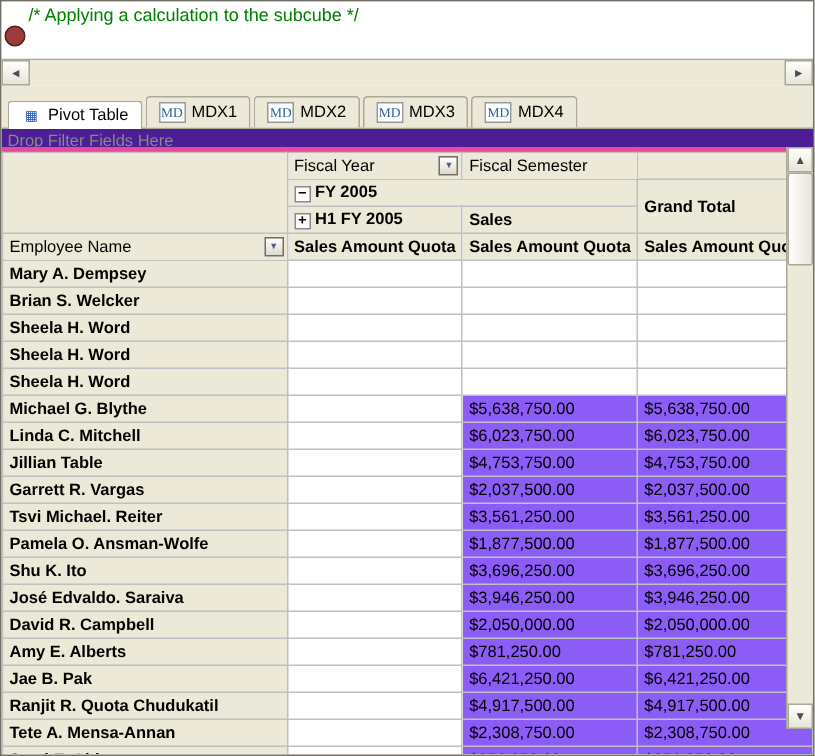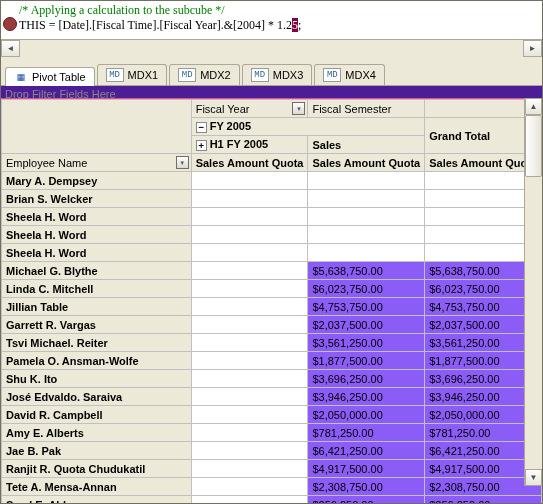--- a/index.html
+++ b/index.html
@@ -1,32 +1,32 @@
 <!DOCTYPE html>
 <html><head>
 <meta charset="utf-8">
 <style>
 html,body{margin:0;padding:0;font-family:Tahoma,Arial,sans-serif;font-size:11px;background:#fff;color:#000}
 body{width:543px;height:504px;overflow:hidden;position:relative;border:1px solid #716f64;box-sizing:border-box}
-.code-area{background:#fff;padding:2px 4px 2px 18px;height:34px;position:relative;font-family:Liberation Serif, serif;font-size:12px;line-height:15px;overflow:hidden}
+.code-area{background:#fff;padding:2px 4px 2px 18px;height:34px;position:relative;font-family:Liberation Sans, sans-serif;font-size:12px;line-height:15px;overflow:hidden}
 .bp{position:absolute;left:2px;top:16px;width:12px;height:12px;border-radius:50%;background:#9a3c3c;border:1px solid #5a1c1c}
 .comment{color:#008000}
 .code-line{white-space:pre}
 .kw{color:#000}
 .hl{background:#800040;color:#fff}
 .hscroll{height:17px;background:#ece9d8;border-top:1px solid #aca899;display:flex;align-items:center;justify-content:space-between;padding:0}
 .sbtn{width:17px;height:15px;background:linear-gradient(#fefefe,#e7e5d9);border:1px solid #aca899;display:flex;align-items:center;justify-content:center;font-size:8px;color:#4d4d4d;cursor:pointer}
 .tabs{display:flex;align-items:flex-end;background:#ece9d8;padding:4px 4px 0 4px;height:24px;border-bottom:1px solid #aca899}
 .tab{display:flex;align-items:center;gap:4px;padding:3px 8px;border:1px solid #aca899;border-bottom:none;background:#ece9d8;margin-right:2px;border-radius:3px 3px 0 0;font-size:11px;cursor:pointer}
 .tab.active{background:#fff;position:relative;top:1px}
 .tab .ico{width:14px;height:12px;display:flex;align-items:center;justify-content:center;font-size:9px}
 .pv-ico{color:#1a4ba8}
-.mdx-ico{background:#fff;border:1px solid #999;font-size:6px;font-family:Liberation Mono, monospace;color:#2a6496;padding:0 1px}
+.mdx-ico{background:#fff;border:1px solid #999;font-size:6px;font-family:Liberation Serif, serif;color:#2a6496;padding:0 1px}
 .filter-drop{padding:2px 4px;color:#888;font-size:11px;background:#4c1d95}
-.grid-scroll{overflow:auto;position:absolute;top:97px;left:0;right:0;bottom:0;border-top:1px solid #ec4899}
+.grid-scroll{overflow:auto;position:absolute;top:97px;left:0;right:0;bottom:0;border-top:3px solid #ec4899}
 table.pivot{border-collapse:collapse;font-size:11px;table-layout:fixed}
 table.pivot th,table.pivot td{border:1px solid #c0c0c0;padding:1px 4px;height:15px;white-space:nowrap;overflow:hidden;text-align:left;vertical-align:middle}
 .hdr{background:#ece9d8}
 .corner{background:#ece9d8;width:190px}
 .fy-btn{background:#ece9d8;font-weight:normal;position:relative;padding-right:16px!important}
 .dd{position:absolute;right:2px;top:2px;width:11px;height:11px;border:1px solid #736d63;background:linear-gradient(#fefefe,#dedacb);display:flex;align-items:center;justify-content:center;font-size:6px;color:#4d6185;cursor:pointer}
 .exp{display:inline-block;width:9px;height:9px;border:1px solid #888;text-align:center;line-height:8px;font-size:9px;margin-right:3px;background:#fff;cursor:pointer;font-family:monospace}
 .dcell{text-align:left}
 .val{background:#8b5cf6}
 .col-emp{width:190px}
@@ -34,21 +34,20 @@
 .vscroll{position:absolute;right:0;top:97px;bottom:17px;width:17px;background:#ece9d8;border-left:1px solid #aca899}
 .vscroll .sbtn{width:15px}
 .vthumb{position:absolute;top:17px;left:0;right:0;height:60px;background:linear-gradient(90deg,#fefefe,#e7e5d9);border:1px solid #aca899;border-radius:2px}
 </style>
 </head>
 <body>
 
 <div class="code-area">
   <div class="bp"></div>
   <div class="code-line comment">/* Applying a calculation to the subcube */</div>
-  <div class="code-line"><span class="kw">THIS = [Date].[Fiscal Time].[Fiscal Year].&amp;[2004] * 1.2</span><span class="hl">5</span><span class="kw">;</span></div>
 </div>
 <div class="hscroll">
   <div class="sbtn">◄</div>
   <div class="sbtn">►</div>
 </div>
 
 <div class="tabs">
   <div class="tab active">
     <span class="ico pv-ico">▦</span>
     <span>Pivot Table</span>

